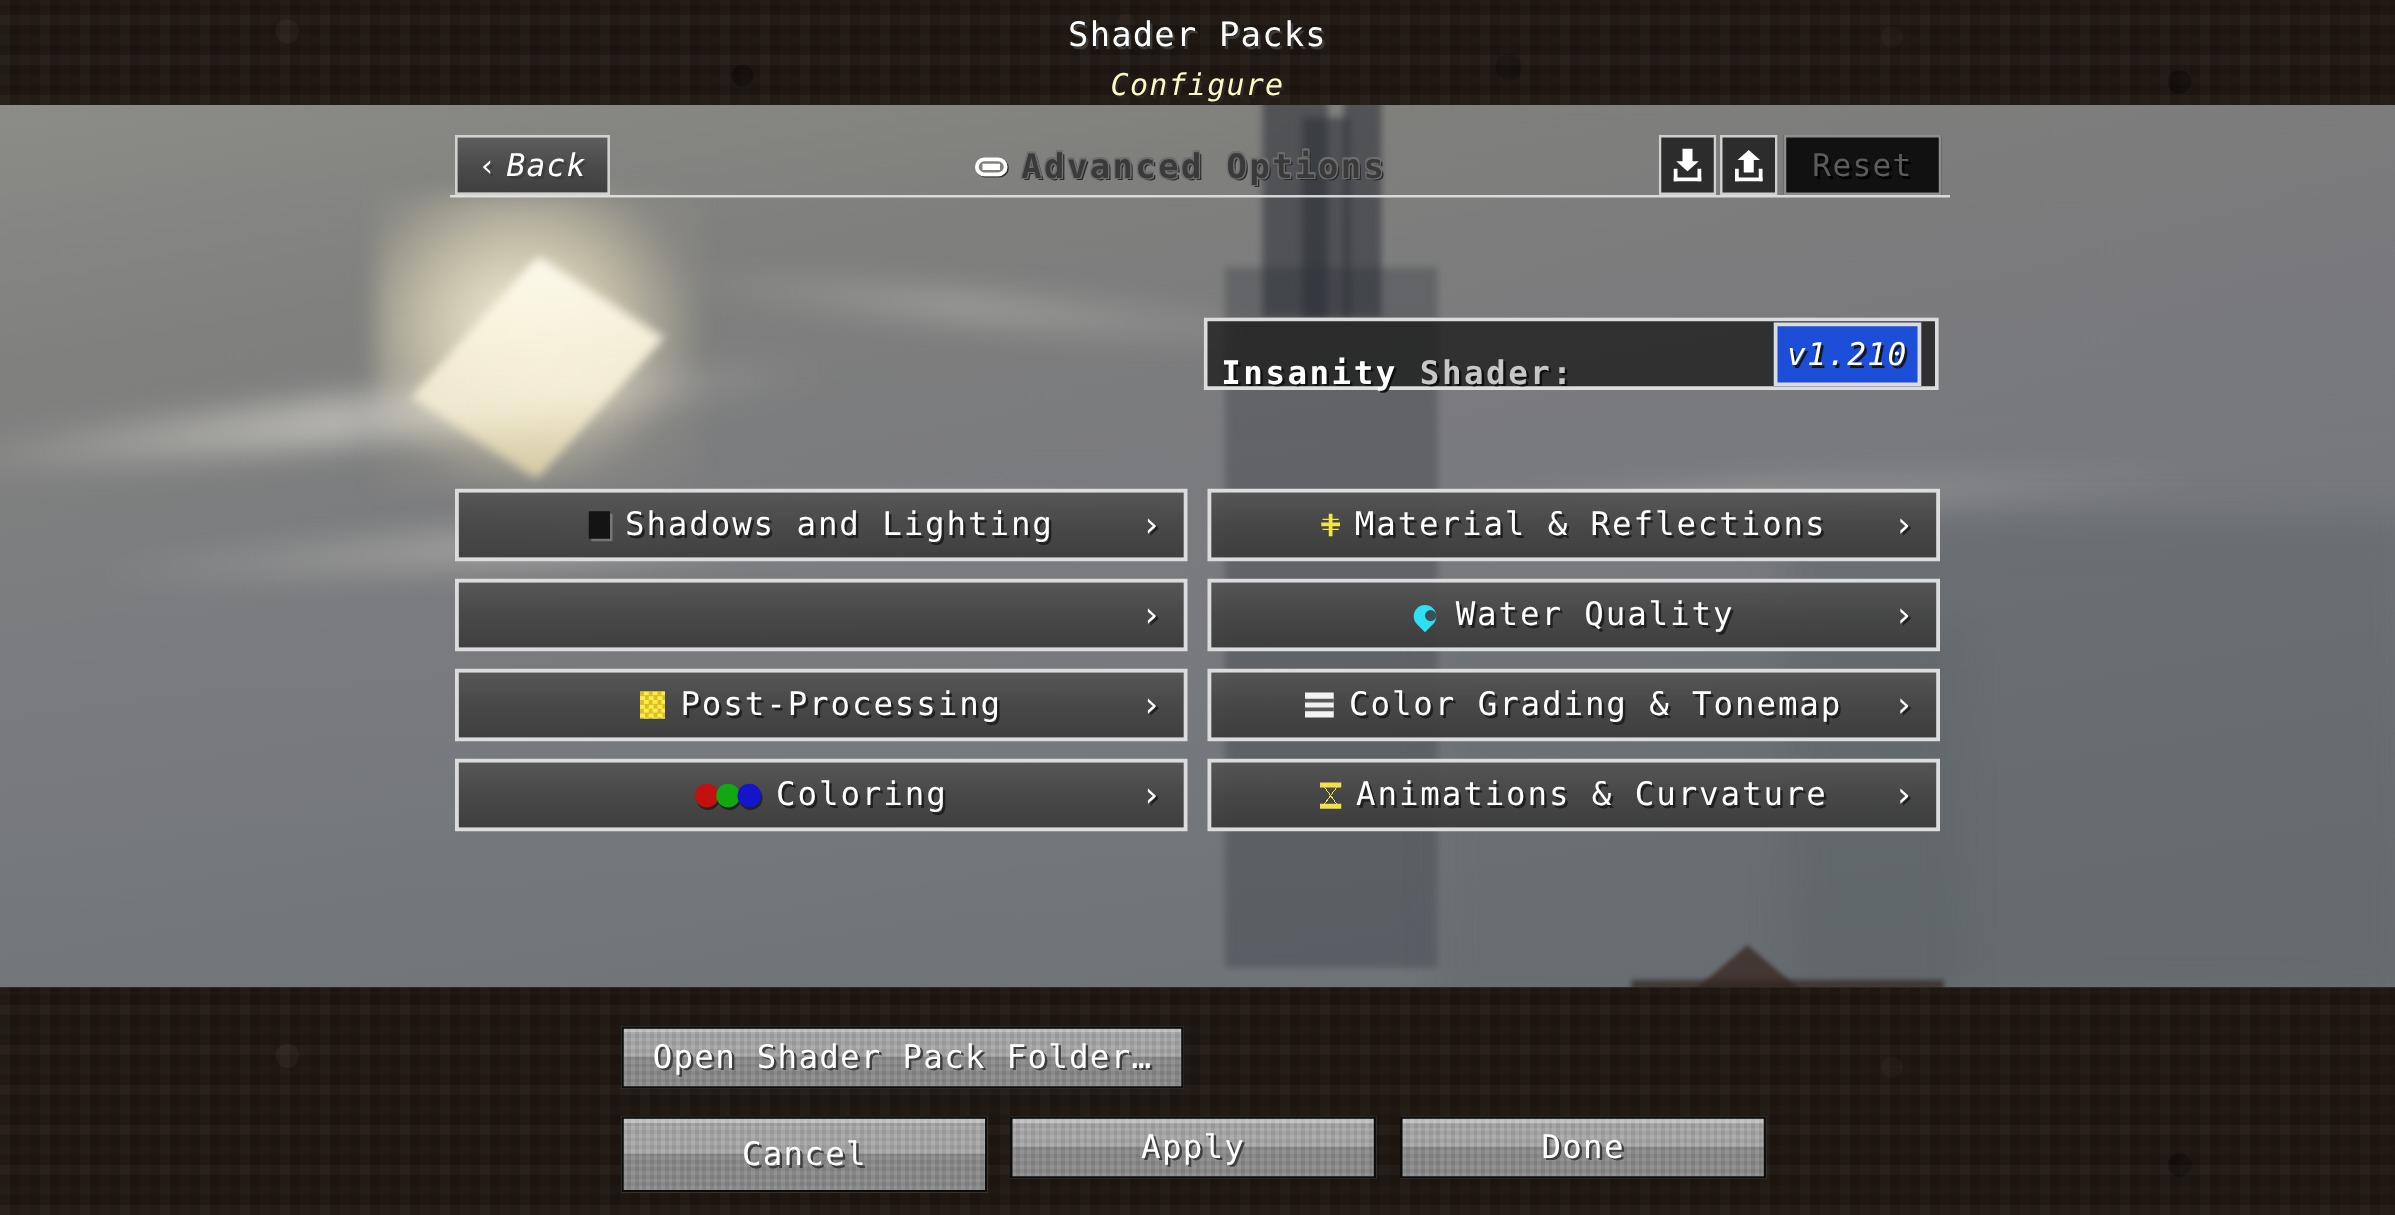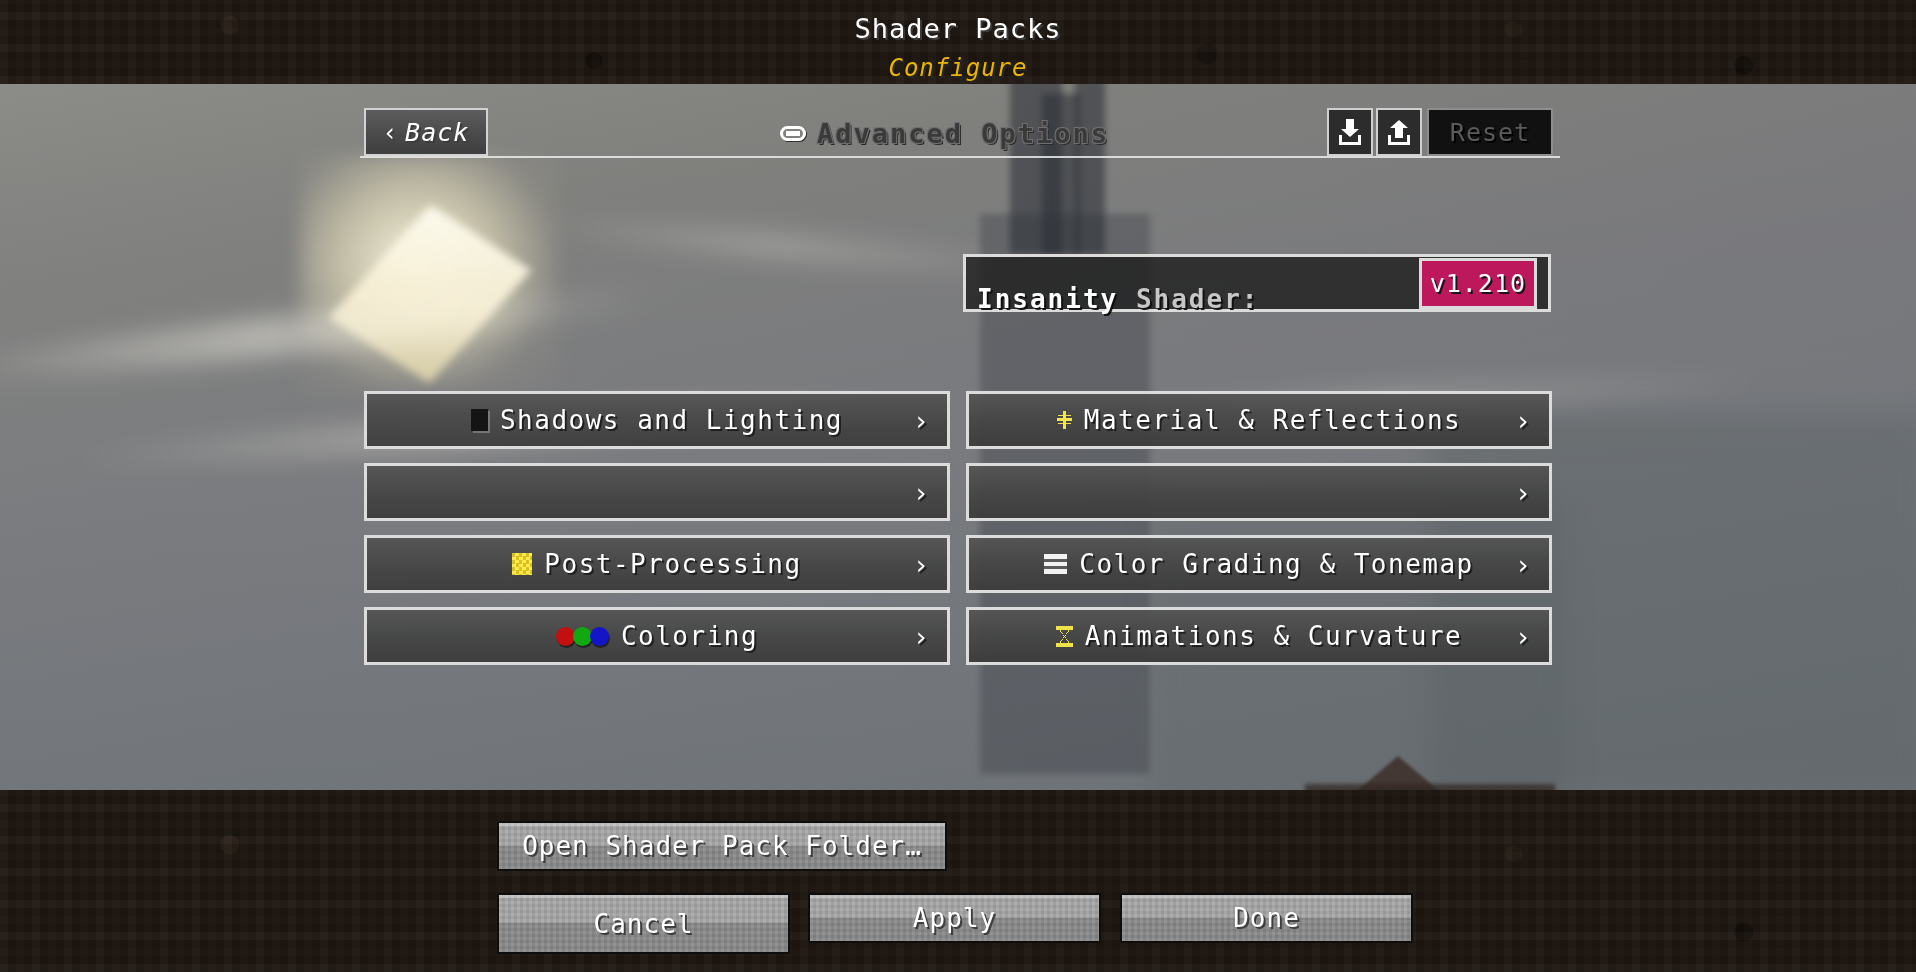--- a/index.html
+++ b/index.html
@@ -115,21 +115,21 @@
   }
 
   
   #title {
     position:absolute; left:0; top:13px; width:1916px;
     text-align:center; font-size:27px;
   }
   #subtitle {
     position:absolute; left:0; top:54px; width:1916px;
     text-align:center; font-size:24px;
-    color:#eab308; font-style:italic;
+    color:#fef9c3; font-style:italic;
     text-shadow:2px 2px 0 rgba(40,40,40,.9);
   }
 
   
   #toolbar { position:absolute; left:0; top:0; width:1916px; height:100%; }
 
   .btn-frame {
     position:absolute;
     border:2px solid #d2d2d2;
     background:linear-gradient(180deg,#5d5d5d 0%,#4a4a4a 55%,#3f3f3f 100%);
@@ -211,23 +211,24 @@
   #shader-name {
     font-size:26px; letter-spacing:2px;
     color:#c7c7c7; font-weight:bold;
     text-shadow:2px 2px 0 rgba(15,15,15,.95);
     margin-top:32px;
   }
   #shader-name b { color:#ffffff; }
   #version-badge {
     margin-left:auto;
     min-width:116px; height:51px;
-    background:#be185d; border:3px solid #dcdcdc;
+    background:#1d4ed8; border:3px solid #dcdcdc;
     display:flex; align-items:center; justify-content:center;
     padding:0 8px;
+    font-style:italic;
   }
   #version-badge .v {
     font-size:25px; letter-spacing:1px;
     color:#fff; text-shadow:2px 2px 0 rgba(20,20,20,.95);
   }
 
   
   #grid {
     position:absolute; left:364px; top:391px;
     width:1188px;
@@ -448,20 +449,24 @@
         <span class="cl">Material &amp; Reflections</span>
       </span>
       <span class="chevron">›</span>
     </div>
 
     <div class="cat">
       <span class="chevron">›</span>
     </div>
 
     <div class="cat">
+      <span class="inner">
+        <span class="ic ic-water"></span>
+        <span class="cl">Water Quality</span>
+      </span>
       <span class="chevron">›</span>
     </div>
 
     <div class="cat">
       <span class="inner">
         <span class="ic ic-grid"></span>
         <span class="cl">Post-Processing</span>
       </span>
       <span class="chevron">›</span>
     </div>

